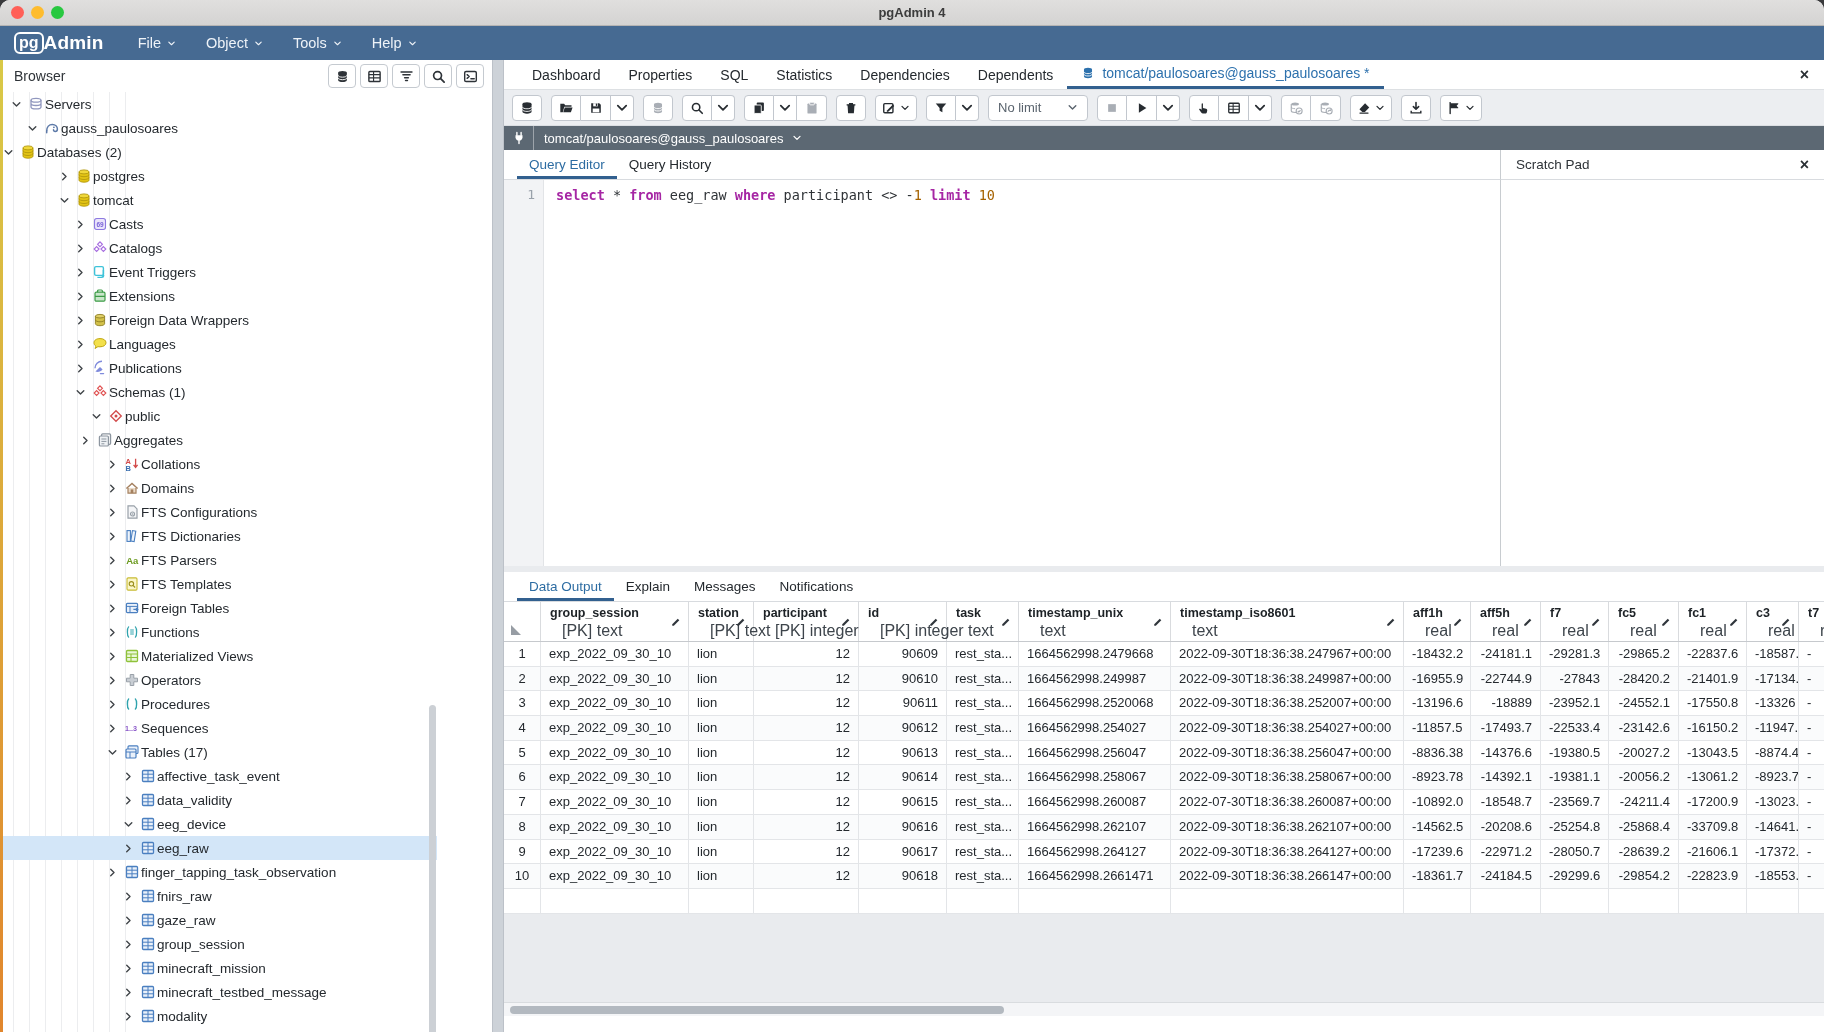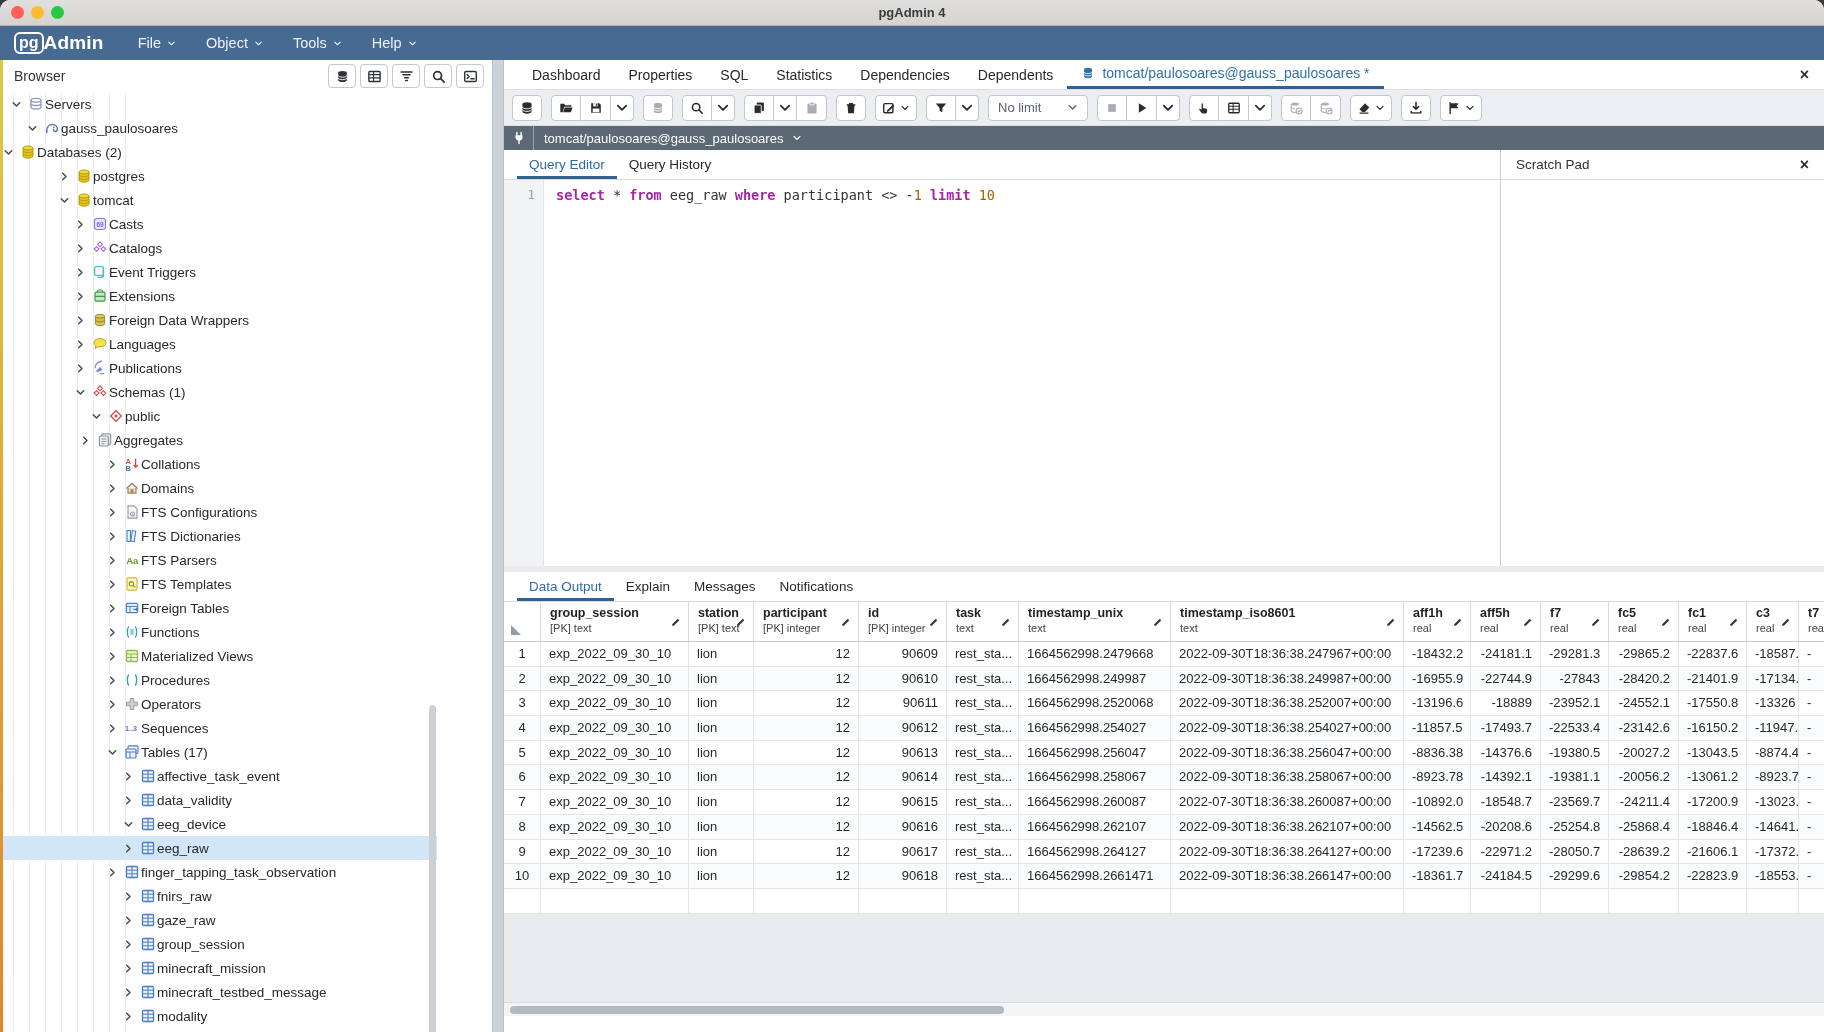--- a/index.html
+++ b/index.html
@@ -90,21 +90,21 @@
   .tok-num{color:#a56200;}
   .tok-pl{color:#2f3337;}
   .scratch-body{position:absolute;top:120px;left:996px;right:0;height:386px;background:#fff;border-left:1px solid #c8ccd0;}
   .hdivider{position:absolute;top:506px;left:0;right:0;height:6px;background:#e9ebee;}
   .out-tabs{position:absolute;top:512px;left:0;right:0;}
   
   .grid{position:absolute;top:542px;left:0;right:0;height:400px;overflow:hidden;background:#e9ebee;}
   .g-head{display:flex;height:40px;background:#fff;border-bottom:1px solid #c6c9cd;}
   .g-hcell{border-right:1px solid #d9dbde;padding:4px 22px 0 9px;position:relative;flex:none;}
   .g-hname{font-weight:700;font-size:12.5px;color:#1d2226;white-space:nowrap;}
-  .g-htype{font-size:11px;color:#3d444b;margin-top:2px;white-space:nowrap;}
+  .g-htype{font-size:16px;color:#3d444b;margin-top:2px;white-space:nowrap;margin-left:12px;}
   .g-pencil{position:absolute;right:6px;top:50%;transform:translateY(-50%);color:#2f353b;display:flex;}
   .g-pencil svg{width:12px;height:12px;}
   .g-corner{padding:0;}
   .corner-tri{width:0;height:0;border-bottom:10px solid #979da4;border-right:10px solid transparent;position:absolute;left:7px;bottom:6px;}
   .g-row{display:flex;height:24.7px;background:#fff;}
   .g-row.alt{background:#fafbfc;}
   .g-cell{border-right:1px solid #e3e5e8;border-bottom:1px solid #e3e5e8;padding:0 8px;font-size:13px;color:#24292e;
     line-height:23.7px;white-space:nowrap;overflow:hidden;flex:none;}
   .g-rnum{text-align:center;}
   .al-right{text-align:right;}
@@ -572,37 +572,37 @@
     <span class="t-label">Materialized Views</span>
   </div>
         <div class="tree-row" style="padding-left:104px">
     <span class="chev">
             <svg viewBox="0 0 16 16">
               <path d="M5.4 3.2 10.2 8l-4.8 4.8" fill="none" stroke="currentColor" stroke-width="2" stroke-linecap="round" stroke-linejoin="round"></path>
             </svg>
           </span>
     <span class="t-ic">
             <svg viewBox="0 0 16 16">
+              <path d="M6.2 2.5h3.6v3.7h3.7v3.6H9.8v3.7H6.2V9.8H2.5V6.2h3.7z" fill="#c9ced4" stroke="#99a0a8" stroke-width="1"></path>
+            </svg>
+          </span>
+    <span class="t-label">Operators</span>
+  </div>
+        <div class="tree-row" style="padding-left:104px">
+    <span class="chev">
+            <svg viewBox="0 0 16 16">
+              <path d="M5.4 3.2 10.2 8l-4.8 4.8" fill="none" stroke="currentColor" stroke-width="2" stroke-linecap="round" stroke-linejoin="round"></path>
+            </svg>
+          </span>
+    <span class="t-ic">
+            <svg viewBox="0 0 16 16">
               <path d="M4.6 2.9C3 4.4 3 11.6 4.6 13.1M11.4 2.9c1.6 1.5 1.6 8.7 0 10.2" fill="none" stroke="#2fa3ad" stroke-width="1.4" stroke-linecap="round"></path>
             </svg>
           </span>
     <span class="t-label">Procedures</span>
-  </div>
-        <div class="tree-row" style="padding-left:104px">
-    <span class="chev">
-            <svg viewBox="0 0 16 16">
-              <path d="M5.4 3.2 10.2 8l-4.8 4.8" fill="none" stroke="currentColor" stroke-width="2" stroke-linecap="round" stroke-linejoin="round"></path>
-            </svg>
-          </span>
-    <span class="t-ic">
-            <svg viewBox="0 0 16 16">
-              <path d="M6.2 2.5h3.6v3.7h3.7v3.6H9.8v3.7H6.2V9.8H2.5V6.2h3.7z" fill="#c9ced4" stroke="#99a0a8" stroke-width="1"></path>
-            </svg>
-          </span>
-    <span class="t-label">Operators</span>
   </div>
         <div class="tree-row" style="padding-left:104px">
     <span class="chev">
             <svg viewBox="0 0 16 16">
               <path d="M5.4 3.2 10.2 8l-4.8 4.8" fill="none" stroke="currentColor" stroke-width="2" stroke-linecap="round" stroke-linejoin="round"></path>
             </svg>
           </span>
     <span class="t-ic">
             <svg viewBox="0 0 16 16">
               <text x="1" y="11" font-size="7.2" font-weight="bold" fill="#8a57c9" font-family="sans-serif">1..3</text>
@@ -1382,21 +1382,21 @@
           <div class="g-cell" style="width:65px">lion</div>
           <div class="g-cell al-right" style="width:105px">12</div>
           <div class="g-cell al-right" style="width:88px">90616</div>
           <div class="g-cell" style="width:72px">rest_sta...</div>
           <div class="g-cell" style="width:152px">1664562998.262107</div>
           <div class="g-cell" style="width:233px">2022-09-30T18:36:38.262107+00:00</div>
           <div class="g-cell al-right" style="width:67px">-14562.5</div>
           <div class="g-cell al-right" style="width:70px">-20208.6</div>
           <div class="g-cell al-right" style="width:68px">-25254.8</div>
           <div class="g-cell al-right" style="width:70px">-25868.4</div>
-          <div class="g-cell al-right" style="width:68px">-18846.4</div>
+          <div class="g-cell al-right" style="width:68px">-33709.8</div>
           <div class="g-cell al-right" style="width:52px">-14641.7</div>
           <div class="g-cell" style="width:60px">-</div>
         </div>
         <div class="g-row">
           <div class="g-cell g-rnum" style="width:37px">9</div>
           <div class="g-cell" style="width:148px">exp_2022_09_30_10</div>
           <div class="g-cell" style="width:65px">lion</div>
           <div class="g-cell al-right" style="width:105px">12</div>
           <div class="g-cell al-right" style="width:88px">90617</div>
           <div class="g-cell" style="width:72px">rest_sta...</div>

